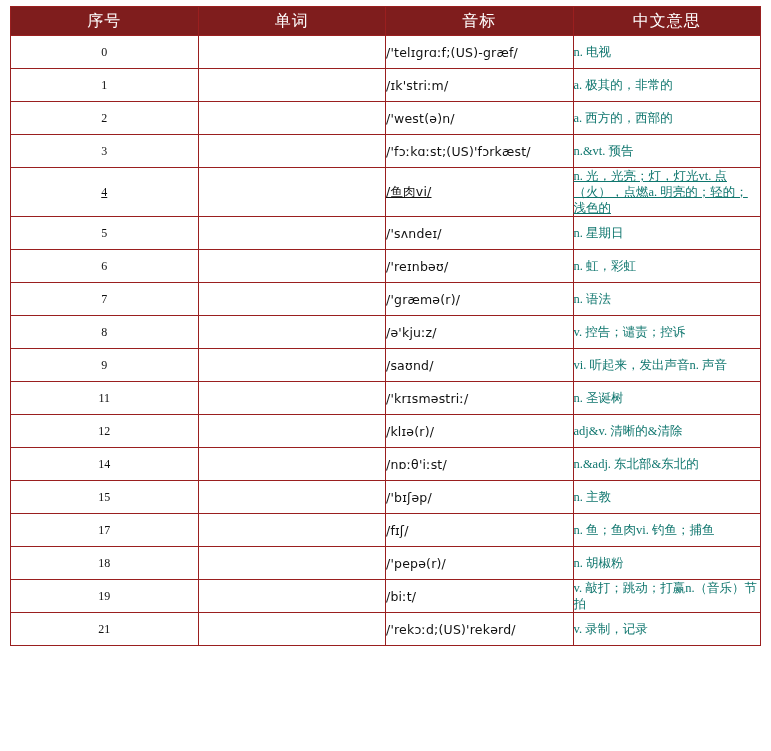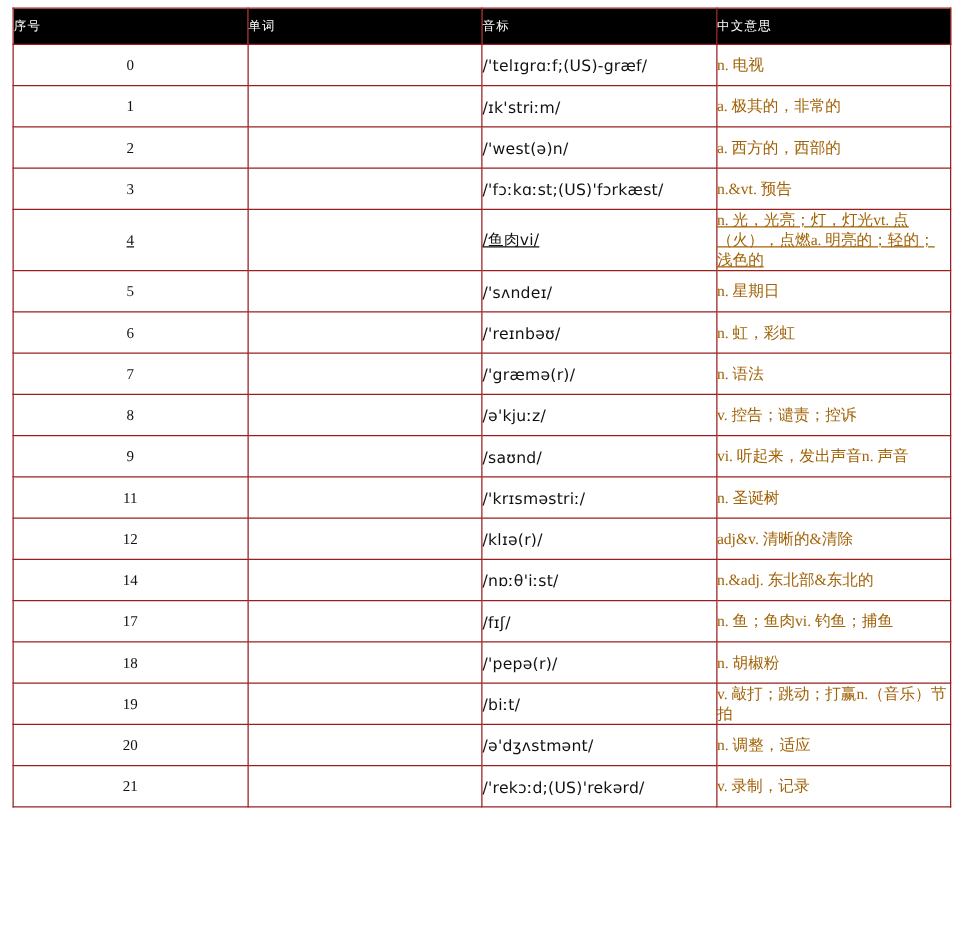--- a/index.html
+++ b/index.html
@@ -23,26 +23,26 @@
     border-collapse: collapse;
     width: 751px;
     table-layout: fixed;
   }
   table.vocab th, table.vocab td {
     border: 1px solid #9a1f1f;
     padding: 0;
     vertical-align: middle;
   }
   thead th {
-    background: #000000;
+    background: #7f1d1d;
     color: #ffffff;
     font-weight: normal;
-    font-size: 10px;
+    font-size: 16px;
     height: 28px;
-    text-align: left;
+    text-align: center;
     letter-spacing: 1px;
   }
   tbody td {
     height: 32px;
     font-size: 12.5px;
     color: #111111;
   }
   td.idx {
     text-align: center;
     width: 60px;
@@ -56,21 +56,21 @@
     width: 198px;
     padding-left: 14px;
     font-family: "DejaVu Sans", sans-serif;
     font-size: 12.5px;
     letter-spacing: 0.2px;
     margin-left: 46px;
   }
   td.mean {
     padding-left: 8px;
     padding-right: 6px;
-    color: #a16207;
+    color: #0f766e;
     font-size: 12.5px;
     line-height: 1.28;
   }
   tr.tall td { height: 46px; text-decoration: underline; }
 </style>
 </head>
 <body>
 
 <div class="sheet">
   <table class="vocab">
@@ -155,44 +155,44 @@
           <td class="phon">/klɪə(r)/</td>
           <td class="mean">adj&amp;v. 清晰的&amp;清除</td>
         </tr>
         <tr>
           <td class="idx">14</td>
           <td class="word"></td>
           <td class="phon">/nɒːθ'iːst/</td>
           <td class="mean">n.&amp;adj. 东北部&amp;东北的</td>
         </tr>
         <tr>
+          <td class="idx">15</td>
+          <td class="word"></td>
+          <td class="phon">/'bɪʃəp/</td>
+          <td class="mean">n. 主教</td>
+        </tr>
+        <tr>
           <td class="idx">17</td>
           <td class="word"></td>
           <td class="phon">/fɪʃ/</td>
           <td class="mean">n. 鱼；鱼肉vi. 钓鱼；捕鱼</td>
         </tr>
         <tr>
           <td class="idx">18</td>
           <td class="word"></td>
           <td class="phon">/'pepə(r)/</td>
           <td class="mean">n. 胡椒粉</td>
         </tr>
         <tr>
           <td class="idx">19</td>
           <td class="word"></td>
           <td class="phon">/biːt/</td>
           <td class="mean">v. 敲打；跳动；打赢n.（音乐）节拍</td>
         </tr>
         <tr>
-          <td class="idx">20</td>
-          <td class="word"></td>
-          <td class="phon">/ə'dʒʌstmənt/</td>
-          <td class="mean">n. 调整，适应</td>
-        </tr>
-        <tr>
           <td class="idx">21</td>
           <td class="word"></td>
           <td class="phon">/'rekɔːd;(US)'rekərd/</td>
           <td class="mean">v. 录制，记录</td>
         </tr>
       </tbody>
   </table>
 </div>
 
 </body></html>

